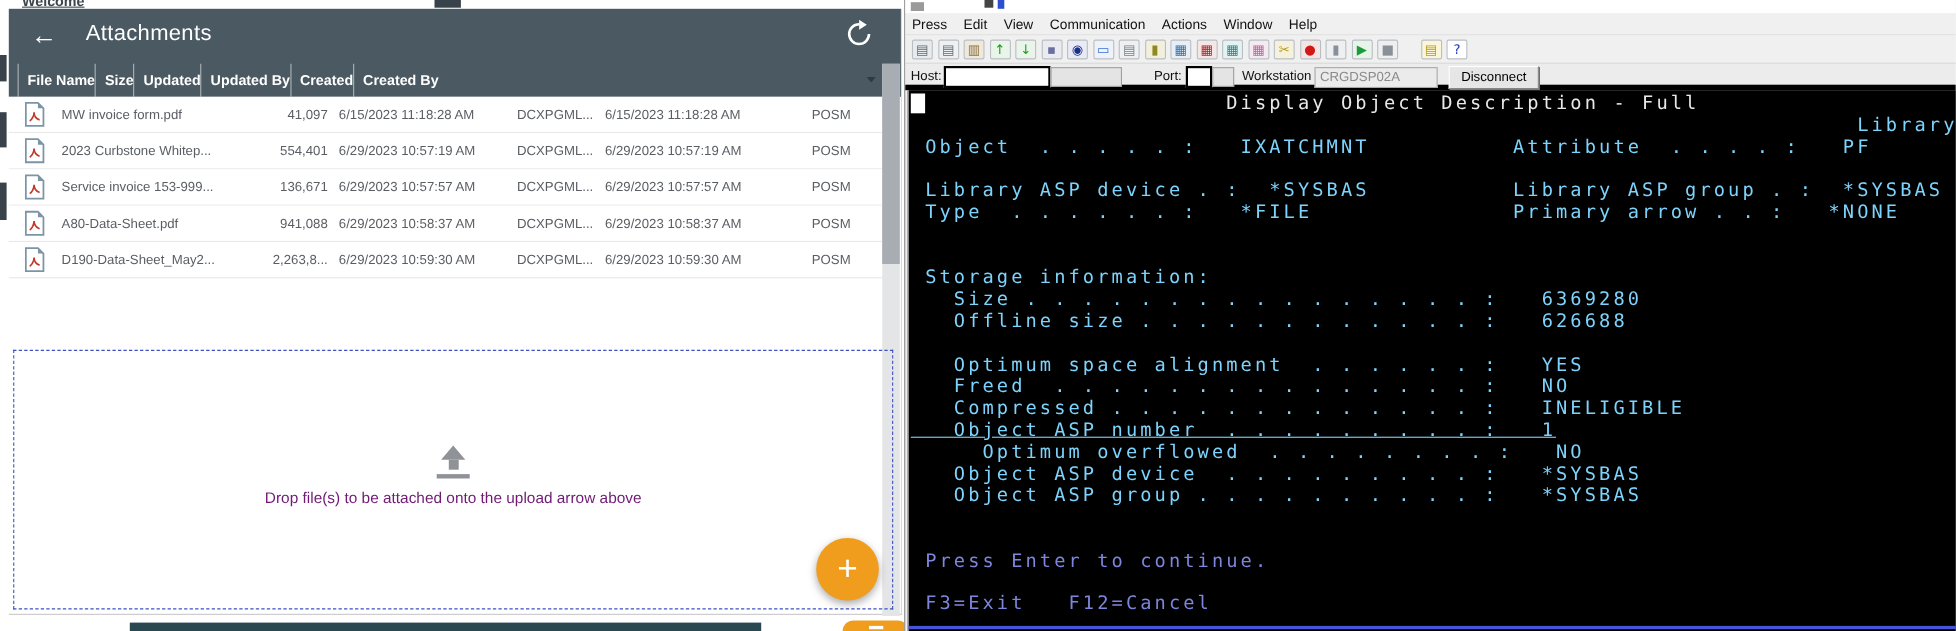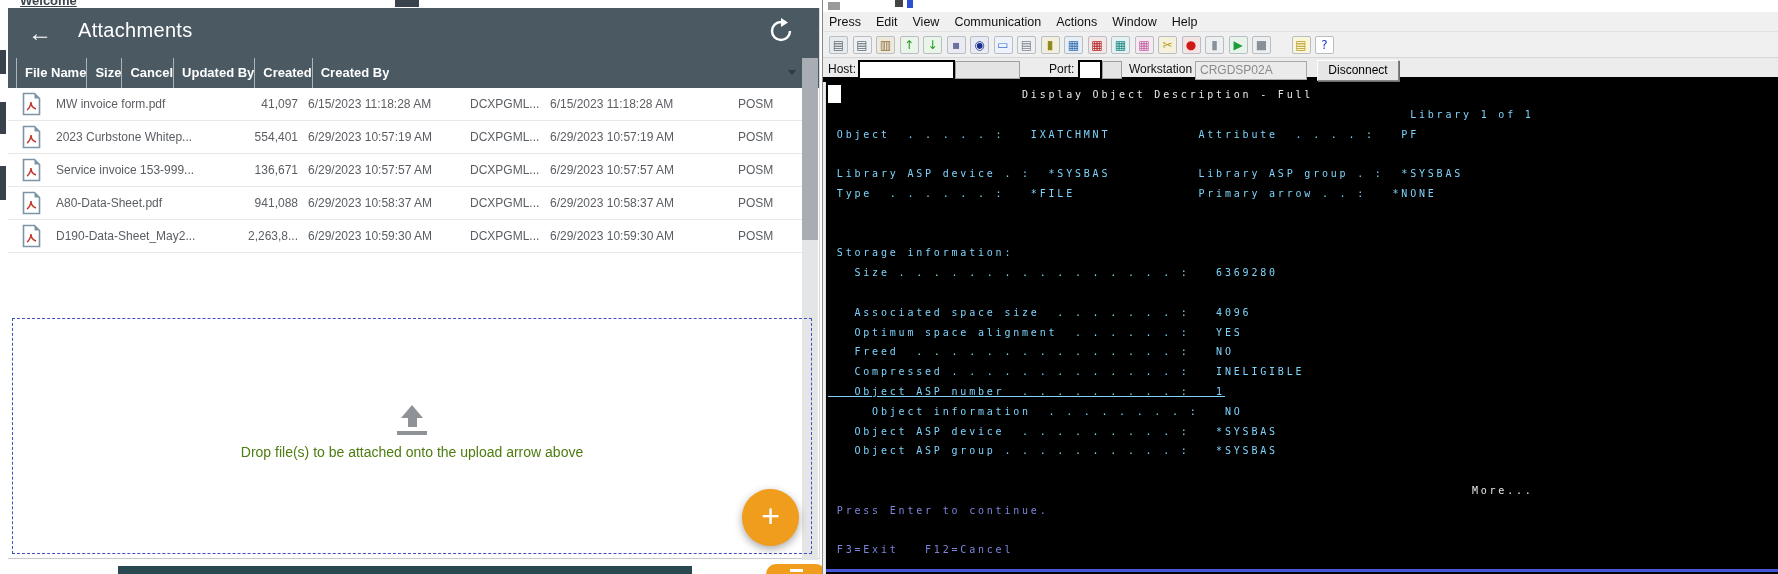--- a/index.html
+++ b/index.html
@@ -54,21 +54,21 @@
   #scrollbar { position:absolute; left:794px; top:50px; width:16px; height:502px; background:#e3e5e7; }
   #scroll-thumb { position:absolute; left:0; top:0; width:16px; height:182px; background:#a7adb3; }
 
   #dropzone { position:absolute; left:4px; top:310px; width:800px; height:236px;
               border:1px dashed #3f51c1; }
   #dz-inner { position:absolute; left:0; top:86px; width:100%; text-align:center; }
   #up-arrow { width:0; height:0; margin:0 auto; border-left:11px solid transparent;
               border-right:11px solid transparent; border-bottom:13px solid #8f9398; }
   #up-stem { width:9px; height:9px; margin:0 auto; background:#8f9398; }
   #up-base { width:30px; height:4px; margin:4px auto 0; background:#8f9398; }
-  #dz-text { margin-top:9px; font-size:14px; color:#4d7c0f; }
+  #dz-text { margin-top:9px; font-size:14px; color:#701a75; }
 
   #fab { position:absolute; left:734px; top:481px; width:57px; height:57px; border-radius:50%;
          background:#f09d1d; box-shadow:0 3px 8px rgba(0,0,0,.35); cursor:pointer;
          color:#fff; font-size:32px; font-weight:300; text-align:center; line-height:54px; }
 
   
   #term-app { position:absolute; left:822px; top:0; width:956px; height:574px;
               background:#f0f0f0; border-left:1px solid #8a8a8a; }
   #title-sliver { position:absolute; left:0; top:0; width:100%; height:12px; background:#ffffff; }
   .tmark { position:absolute; background:#444; }
@@ -94,21 +94,21 @@
   #ws-field { position:absolute; left:372px; top:3px; width:112px; height:19px; background:#ebebeb;
               border:1px solid #a8a8a8; font-size:12px; color:#8a8a8a; line-height:17px; padding-left:4px; }
   #disconnect-btn { position:absolute; left:494px; top:2px; width:82px; height:21px; background:#e6e6e6;
                     border:1px solid #858585; border-top-color:#fff; border-left-color:#fff;
                     box-shadow:1px 1px 0 #6e6e6e; font-size:12px; text-align:center; line-height:19px;
                     cursor:pointer; }
 
   #screen { position:absolute; left:2px; top:82px; width:954px; height:492px; background:#000;
             border-left:1px solid #e0e0e0; }
   .term-line { position:absolute; left:2px; white-space:pre; font-family:"DejaVu Sans Mono", monospace;
-               font-size:10px; letter-spacing:2.8px; line-height:19.8px; }
+               font-size:17px; letter-spacing:2.8px; line-height:19.8px; }
   .c-green { color:#7dd3fc; } .c-white { color:#e8e8e8; } .c-blue { color:#7d85dd; }
   #cursor { position:absolute; left:2px; top:3px; width:13px; height:18px; background:#fff; }
   #oia-line { position:absolute; left:0; bottom:2px; width:100%; height:3px; background:#4854d8; }
 
   .pdf-svg { display:block; }
 </style>
 </head>
 <body>
 <div id="stage">
 
@@ -136,21 +136,21 @@
           <path d="M13 0 L20 4.5 L13 9 Z" fill="#ffffff"></path>
         </svg>
       </div>
     </div>
 
     <div id="col-head">
 
     <div class="hcell"></div>
         <div class="hcell">File Name</div>
         <div class="hcell">Size</div>
-        <div class="hcell">Cancel</div>
+        <div class="hcell">Updated</div>
         <div class="hcell">Updated By</div>
         <div class="hcell">Created</div>
         <div class="hcell">Created By</div>
       </div>
     <div id="sort-arrow"></div>
 
     <div id="rows">
 
     <div class="trow">
           <div class="tcell tc0">
@@ -306,26 +306,26 @@
 
       <div id="cursor"></div>
       <div id="oia-line"></div>
     <div class="term-line c-white" style="top: 3px;">                      Display Object Description - Full</div>
         <div class="term-line c-green" style="top: 22.8px;">                                                                  Library 1 of 1</div>
         <div class="term-line c-green" style="top: 42.6px;"> Object  . . . . . :   IXATCHMNT          Attribute  . . . . :   PF</div>
         <div class="term-line c-green" style="top: 82.2px;"> Library ASP device . :  *SYSBAS          Library ASP group . :  *SYSBAS</div>
         <div class="term-line c-green" style="top: 102px;"> Type  . . . . . . :   *FILE              Primary arrow . . :   *NONE</div>
         <div class="term-line c-green" style="top: 161.4px;"> Storage information:</div>
         <div class="term-line c-green" style="top: 181.2px;">   Size . . . . . . . . . . . . . . . . :   6369280</div>
-        <div class="term-line c-green" style="top: 220.8px;">   Associated space size  . . . . . . . :   4096</div>
+        <div class="term-line c-green" style="top: 201px;">   Offline size . . . . . . . . . . . . :   626688</div>
         <div class="term-line c-green" style="top: 240.6px;">   Optimum space alignment  . . . . . . :   YES</div>
         <div class="term-line c-green" style="top: 260.4px;">   Freed  . . . . . . . . . . . . . . . :   NO</div>
         <div class="term-line c-green" style="top: 280.2px;">   Compressed . . . . . . . . . . . . . :   INELIGIBLE</div>
         <div class="term-line c-green" style="top: 300px; text-decoration: underline;">   Object ASP number  . . . . . . . . . :   1</div>
-        <div class="term-line c-green" style="top: 319.8px;">     Object information  . . . . . . . . :   NO</div>
+        <div class="term-line c-green" style="top: 319.8px;">     Optimum overflowed  . . . . . . . . :   NO</div>
         <div class="term-line c-green" style="top: 339.6px;">   Object ASP device  . . . . . . . . . :   *SYSBAS</div>
         <div class="term-line c-green" style="top: 359.4px;">   Object ASP group . . . . . . . . . . :   *SYSBAS</div>
         <div class="term-line c-white" style="top: 399px;">                                                                         More...</div>
         <div class="term-line c-blue" style="top: 418.8px;"> Press Enter to continue.</div>
         <div class="term-line c-blue" style="top: 458.4px;"> F3=Exit   F12=Cancel</div>
       </div>
   </div>
 
 </div>
 

